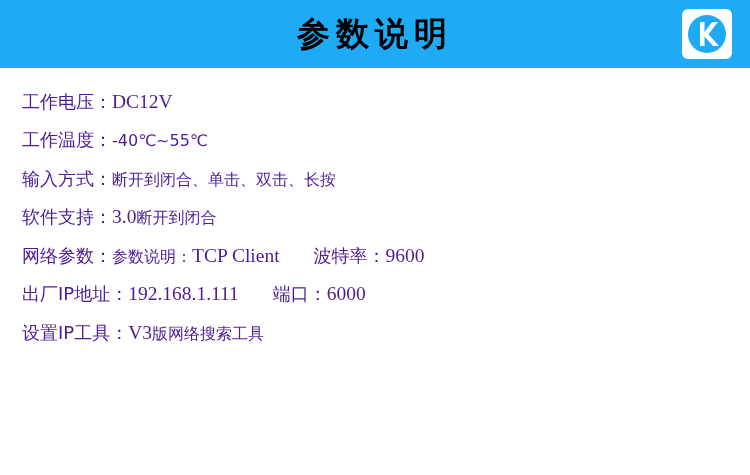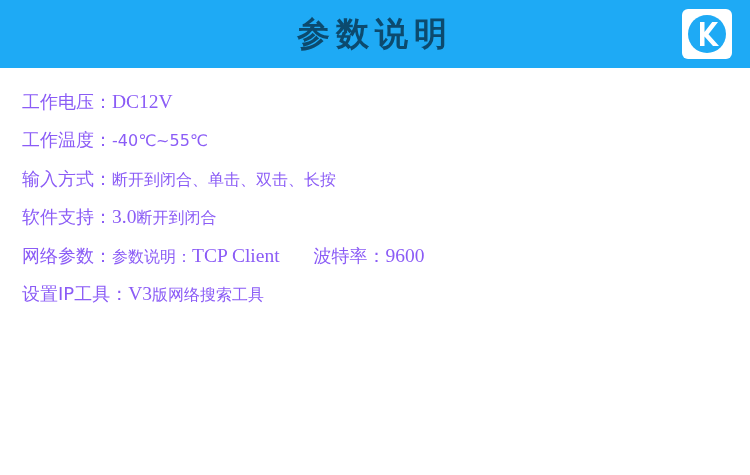--- a/index.html
+++ b/index.html
@@ -23,21 +23,21 @@
     position: relative;
     width: 750px;
     height: 68px;
     background: #1eaaf5;
     display: flex;
     align-items: center;
     justify-content: center;
     box-sizing: border-box;
   }
   .header-title {
-    color: #0c4a6e;
+    color: #000000;
     font-size: 33px;
     font-weight: bold;
     letter-spacing: 6px;
     font-family: "DejaVu Serif", "Liberation Serif", serif;
     text-align: center;
     line-height: 68px;
   }
   .logo {
     position: absolute;
     right: 18px;
@@ -52,21 +52,21 @@
   }
   .logo svg {
     display: block;
   }
   .content {
     padding: 14px 22px 0 22px;
     box-sizing: border-box;
   }
   .spec-row {
     font-size: 19.5px;
-    color: #8b5cf6;
+    color: #4c1d95;
     line-height: 1.0;
     padding: 9.5px 0 9.5px 0;
     white-space: nowrap;
     font-family: "Liberation Serif", "DejaVu Serif", serif;
   }
   .spec-row .label {
     font-family: "DejaVu Sans", "Liberation Sans", sans-serif;
     font-size: 18px;
   }
   .spec-row .value {
@@ -114,20 +114,23 @@
 
     <div class="spec-row">
       <span class="label">软件支持：</span><span class="value">3.0</span><span class="value-cjk">断开到闭合</span>
     </div>
 
 
     <div class="spec-row">
       <span class="label">网络参数：</span><span class="value-cjk">参数说明：</span><span class="value">TCP Client</span><span class="gap-wide"></span><span class="label">波特率：</span><span class="value">9600</span>
     </div>
 
+    <div class="spec-row">
+      <span class="label">出厂IP地址：</span><span class="value">192.168.1.111</span><span class="gap-wide"></span><span class="label">端口：</span><span class="value">6000</span>
+    </div>
 
     <div class="spec-row">
       <span class="label">设置IP工具：</span><span class="value">V3</span><span class="value-cjk">版网络搜索工具</span>
     </div>
 
   </div>
 
 </div>
 
 </body></html>

